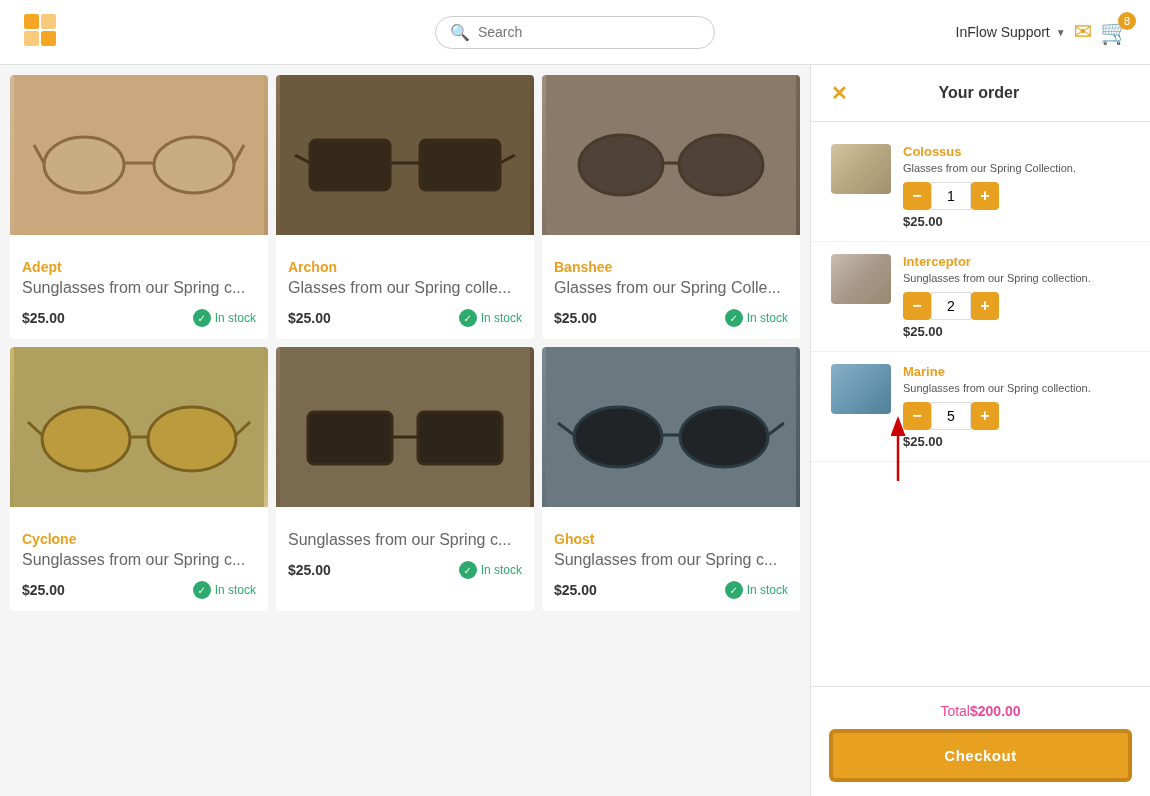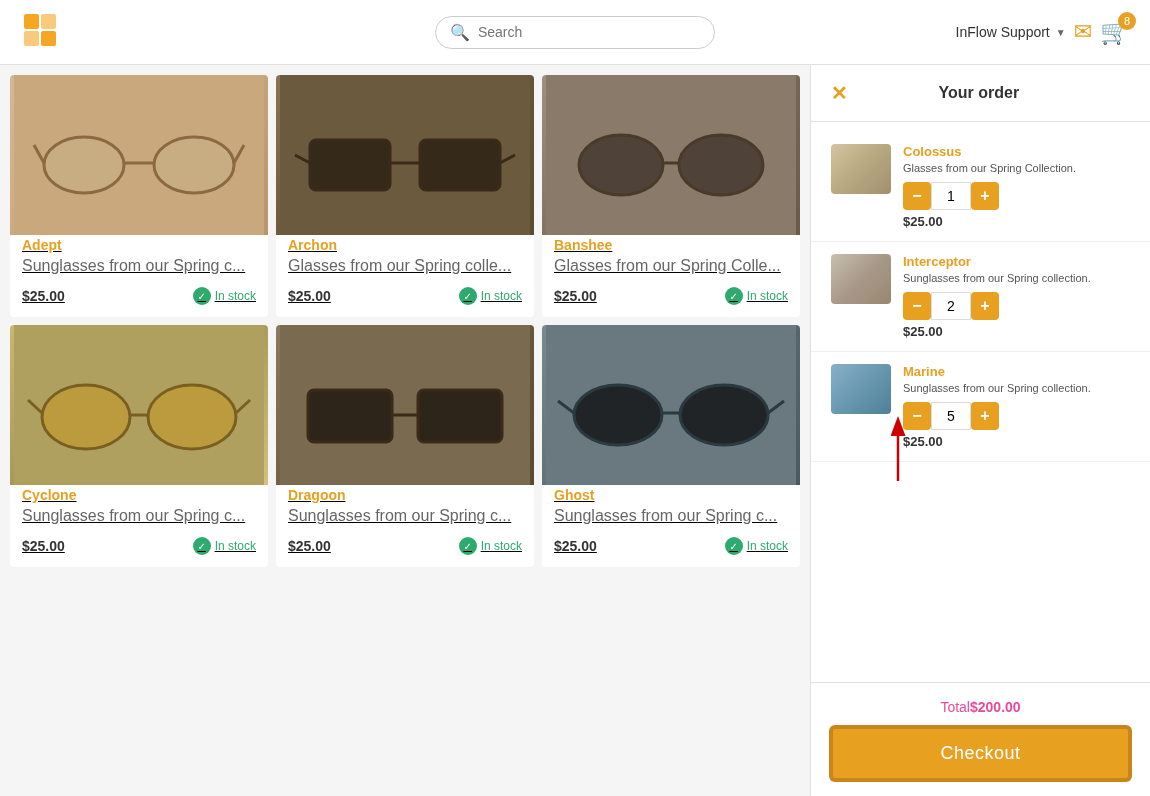--- a/index.html
+++ b/index.html
@@ -108,22 +108,21 @@
       width: 100%;
       height: 160px;
       background: #ccc;
       overflow: hidden;
     }
     .product-image svg {
       width: 100%;
       height: 100%;
     }
     .product-info {
-      padding: 2px 12px 12px;
-      text-decoration: underline;
+      padding: 24px 12px 12px;
     }
     .product-name {
       color: #e8a020;
       font-weight: bold;
       font-size: 14px;
       margin-bottom: 4px;
     }
     .product-desc {
       font-size: 16px;
       color: #666;
@@ -268,22 +267,22 @@
       color: #ec4899;
     }
     .order-total-amount { font-weight: bold; }
     .checkout-btn {
       width: 100%;
       padding: 14px;
       background: #e8a020;
       color: #fff;
       border: 2px solid #c8861a;
       border-radius: 4px;
-      font-size: 18px;
-      font-weight: normal;
+      font-size: 15px;
+      font-weight: bold;
       cursor: pointer;
       letter-spacing: 0.5px;
       box-shadow: 0 0 0 2px #c8861a;
     }
 
     
     .img-adept { background: linear-gradient(135deg, #d4b896 0%, #c9a87e 50%, #b8956a 100%); }
     .img-archon { background: linear-gradient(135deg, #8b7355 0%, #6b5a3e 40%, #5a4a30 100%); }
     .img-banshee { background: linear-gradient(135deg, #a09080 0%, #7a6a5a 50%, #6a5a4a 100%); }
     .img-cyclone { background: linear-gradient(135deg, #c8b870 0%, #a09050 50%, #d4c080 100%); }
@@ -438,21 +437,20 @@
         <div class="product-card">
     <div class="product-image img-dragoon">
       <svg viewBox="0 0 250 160" xmlns="http://www.w3.org/2000/svg" class="glasses-svg">
       <rect width="250" height="160" fill="#7a6a50"></rect>
       <rect x="28" y="65" width="84" height="52" rx="6" fill="rgba(20,15,8,0.75)" stroke="#3a2a18" stroke-width="3"></rect>
       <rect x="138" y="65" width="84" height="52" rx="6" fill="rgba(20,15,8,0.75)" stroke="#3a2a18" stroke-width="3"></rect>
       <line x1="112" y1="90" x2="138" y2="90" stroke="#3a2a18" stroke-width="3"></line>
     </svg>
     </div>
     <div class="product-info">
-      <div class="product-name">Dragoon</div>
       <div class="product-desc">Sunglasses from our Spring c...</div>
       <div class="product-footer">
         <span class="product-price">$25.00</span>
         <span class="in-stock">
           <span class="check-icon">✓</span>
           <span>In stock</span>
         </span>
       </div>
     </div>
   </div>

